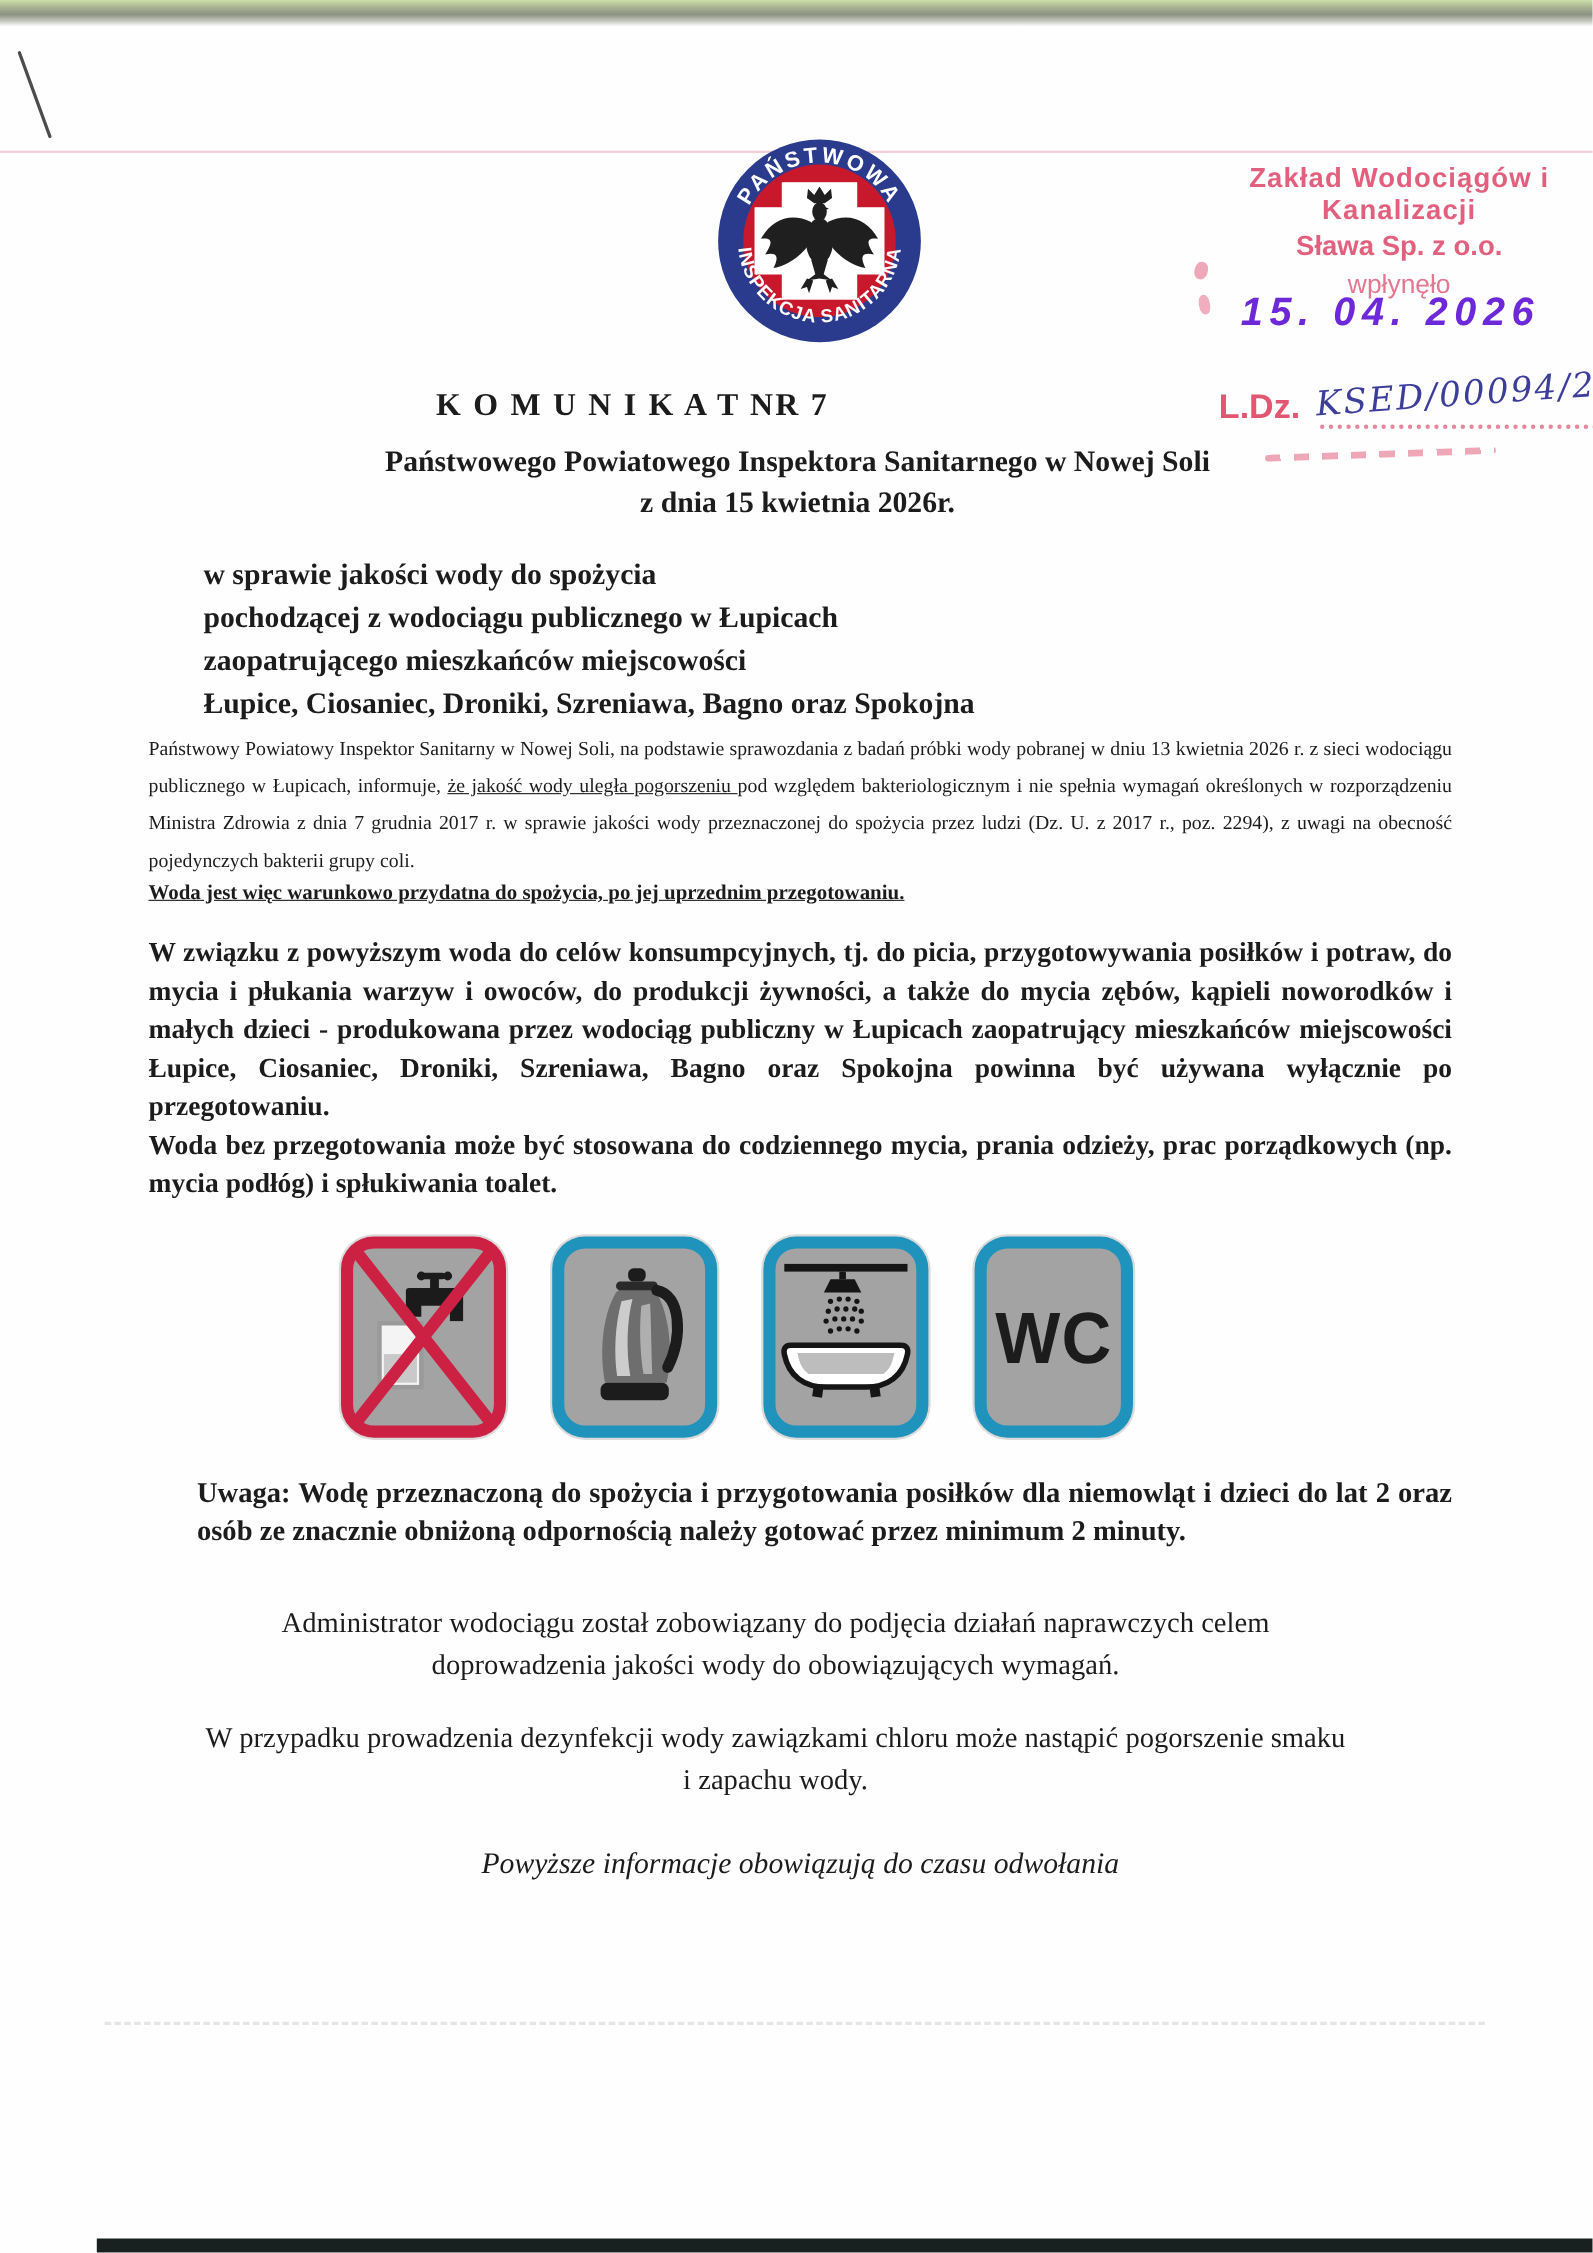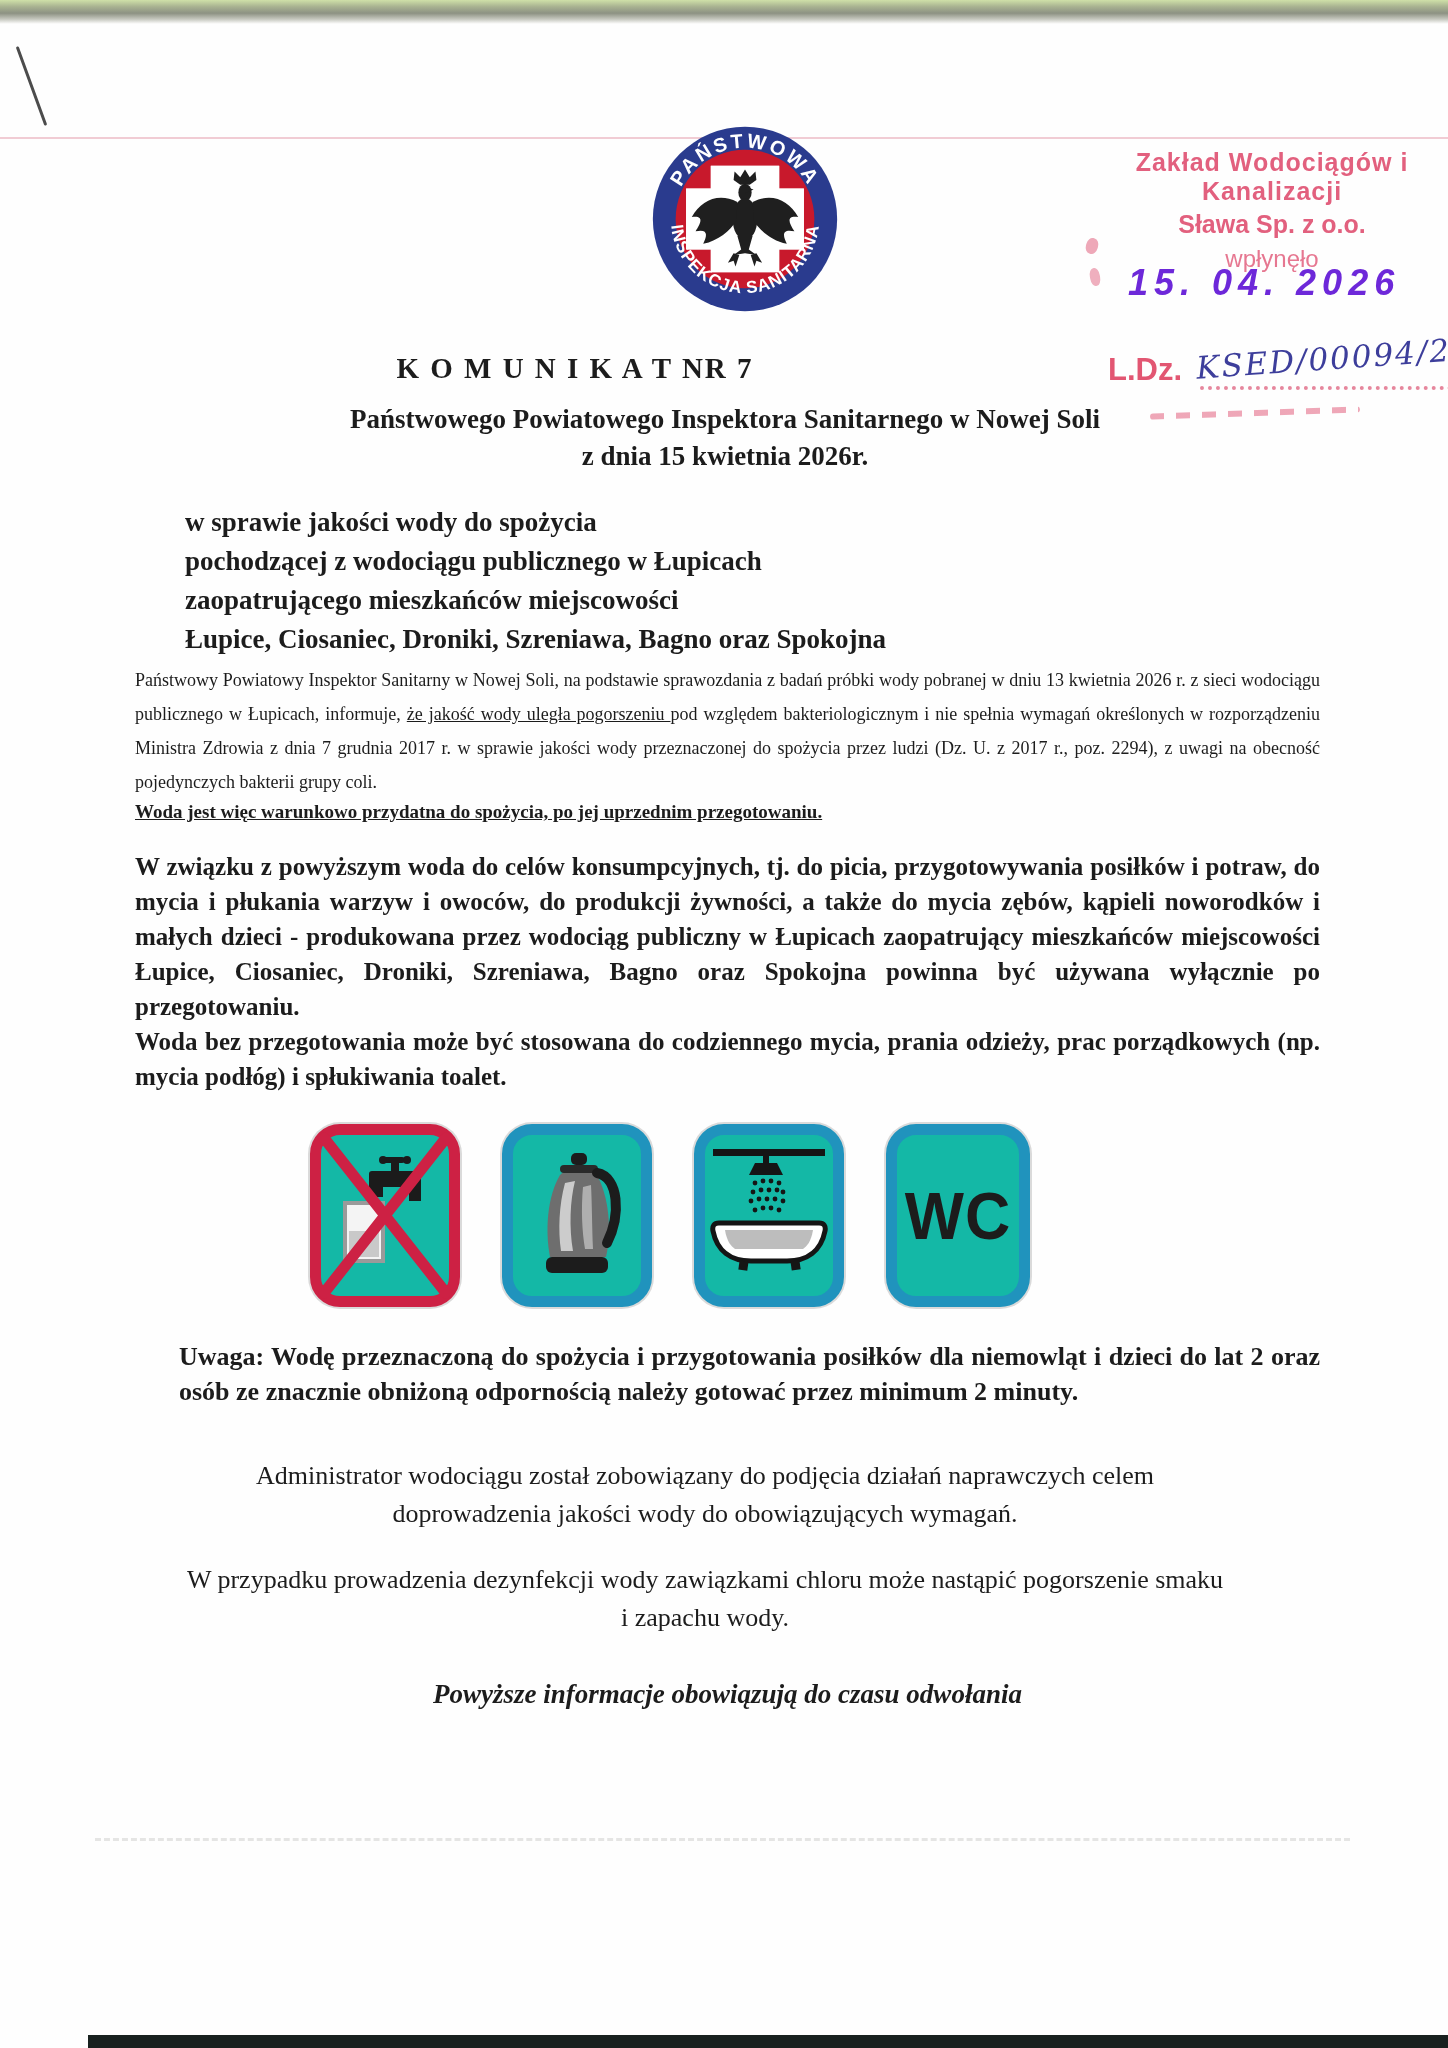--- a/index.html
+++ b/index.html
@@ -46,33 +46,33 @@
     line-height:37px;margin-top:16px;}
   .subject{width:1080px;margin-left:50px;text-align:left;font-size:27px;font-weight:bold;
     line-height:39px;margin-top:28px;}
   .para{font-size:18px;line-height:34px;text-align:justify;margin-top:4px;}
   .para .u{text-decoration:underline;}
   .emphasis{font-size:19px;font-weight:bold;text-decoration:underline;margin-top:2px;}
   .para-bold{font-size:25px;line-height:35px;font-weight:bold;text-align:justify;margin-top:26px;}
   .para-bold2{font-size:25px;line-height:35px;font-weight:bold;text-align:justify;margin-top:0;}
 
   .icons-row{display:flex;gap:42px;margin-top:30px;margin-left:175px;width:720px;}
-  .picto{width:150px;height:183px;border-radius:30px;background:#14b8a6;border:11px solid #2093bd;
+  .picto{width:150px;height:183px;border-radius:30px;background:#a3a3a3;border:11px solid #2093bd;
     box-sizing:border-box;position:relative;display:flex;align-items:center;justify-content:center;
     box-shadow:0 0 0 2px rgba(0,0,0,.14);}
   .picto.red{border-color:#cd2144;}
   .picto svg{display:block;}
   .x-overlay{position:absolute;left:-11px;top:-11px;}
   .wc-text{font-family:"Liberation Sans","DejaVu Sans",sans-serif;font-weight:bold;font-size:66px;
     color:#1c1c1c;transform:scaleX(.95);letter-spacing:1px;}
 
   .uwaga{font-size:26px;line-height:35px;font-weight:bold;text-align:justify;margin-top:32px;margin-left:44px;}
   .center-note{width:1140px;margin-left:0px;text-align:center;font-size:26px;line-height:38px;margin-top:48px;}
   .center-note2{width:1140px;text-align:center;font-size:26px;line-height:38px;margin-top:28px;}
-  .footer-line{width:1185px;text-align:center;font-size:27px;font-weight:bold;font-style:italic;margin-top:42px;}
+  .footer-line{width:1185px;text-align:center;font-size:27px;font-weight:normal;font-style:italic;margin-top:42px;}
 </style>
 </head>
 <body>
 
 <div class="page">
 
   <div class="scan-strip-top"></div>
   <div class="scan-diagonal"></div>
   <div class="scan-pink-line"></div>
   <div class="scan-dashed-bottom"></div>

